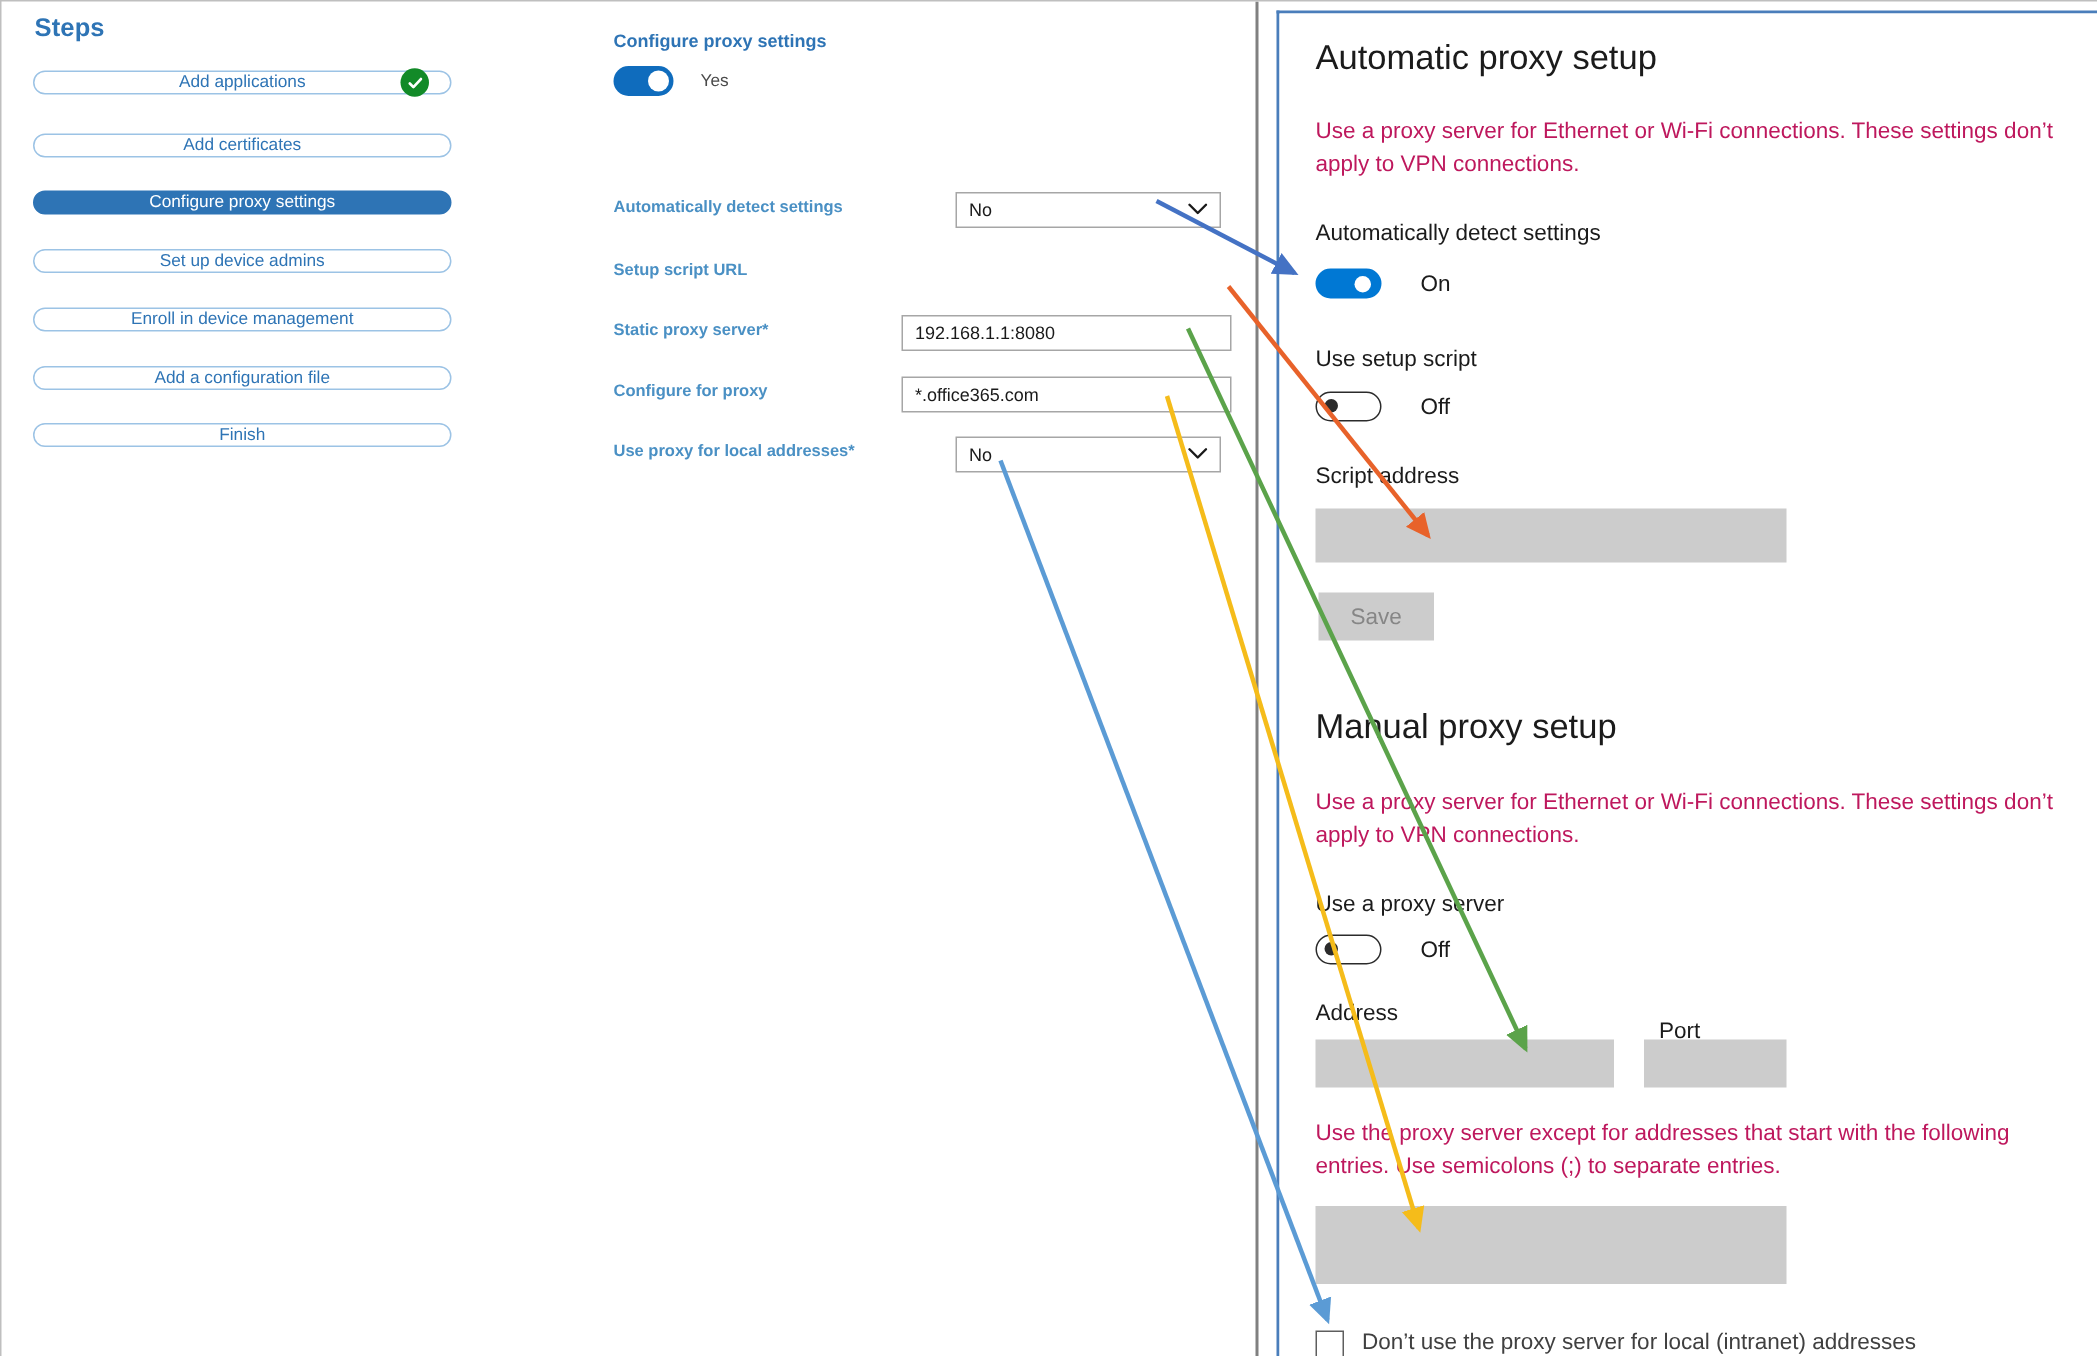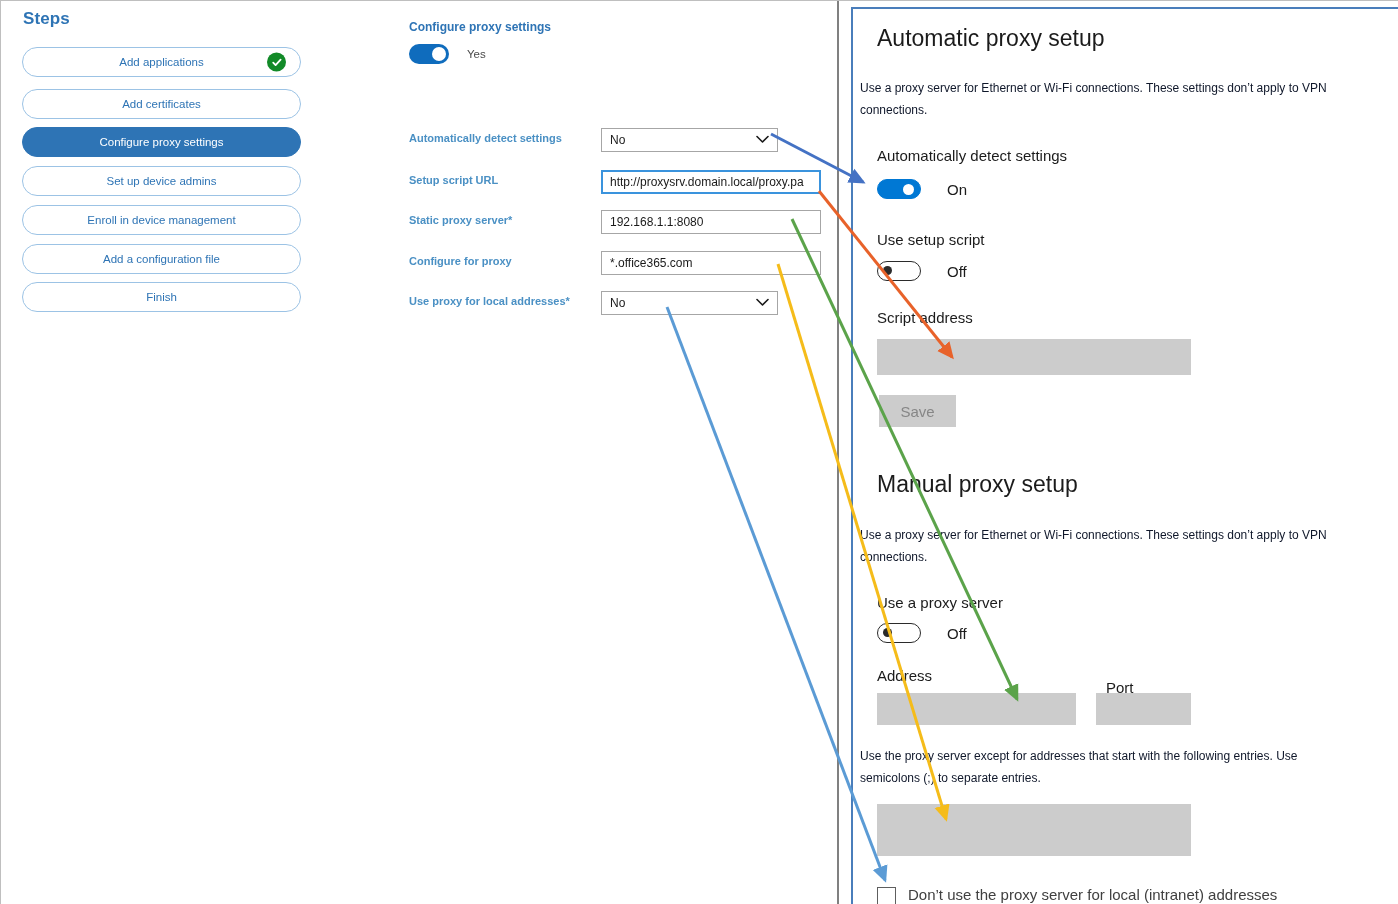--- a/index.html
+++ b/index.html
@@ -19,21 +19,21 @@
   }
 
   
   #steps-panel { position: absolute; left: 0; top: 0; width: 330px; height: 904px; }
   #steps-title {
     position: absolute; left: 22px; top: 8px;
     font-size: 17px; font-weight: bold; color: #2e74b5;
     letter-spacing: .1px;
   }
   .step-btn {
-    position: absolute; left: 21px; width: 279px; height: 30px;
+    position: absolute; left: 21px; width: 279px; height: 16px;
     border: 1px solid #9cc3e5; border-radius: 15px;
     background: #ffffff;
     color: #2e74b5; font-size: 11.5px;
     display: flex; align-items: center; justify-content: center;
     text-align: center;
   }
   .step-btn.active {
     background: #2e74b5; border-color: #2e74b5; color: #ffffff;
   }
   .step-check {
@@ -74,40 +74,40 @@
   }
   .field-label .req { color: #4a90c4; font-weight: bold; }
   .ctl {
     position: absolute; left: 270px;
     height: 24px; background: #ffffff;
     border: 1px solid #a6a6a6;
     font-size: 12px; color: #1a1a1a;
     display: flex; align-items: center;
     padding: 0 8px;
   }
-  .ctl.select { width: 177px; justify-content: space-between; }
+  .ctl.select { width: 177px; justify-content: space-between; margin-left: 36px; }
   .ctl.text { width: 220px; }
   .ctl.focused { border: 2px solid #3a93dd; padding: 0 7px; }
   .chev { margin-left: auto; }
 
   
   #divider-a { position: absolute; left: 836px; top: 0; width: 2px; height: 904px; background: #808080; }
   #right-border-box {
     position: absolute; left: 850px; top: 6px; width: 548px; height: 898px;
     border: 2px solid #4a7ebb; border-right: none; border-bottom: none;
   }
 
   
   #settings-panel {
     position: absolute; left: 852px; top: 8px; width: 546px; height: 896px;
     background: #ffffff; color: #1b1b1b;
     font-family: "Liberation Sans", sans-serif;
   }
   .s-h1 { position: absolute; left: 24px; font-size: 23px; font-weight: normal; color: #1b1b1b; }
-  .s-p { position: absolute; left: 7px; width: 500px; font-size: 12px; line-height: 22px; color: #0f172a; }
+  .s-p { position: absolute; left: 24px; width: 500px; font-size: 15px; line-height: 22px; color: #be185d; }
   .s-lbl { position: absolute; left: 24px; font-size: 15px; color: #1b1b1b; }
   .s-toggle-row { position: absolute; left: 24px; display: flex; align-items: center; }
   .w10toggle { width: 44px; height: 20px; border-radius: 10px; position: relative; flex: 0 0 auto; }
   .w10toggle.on { background: #0078d4; border: 1px solid #0078d4; }
   .w10toggle.on .knob { position: absolute; top: 4px; right: 6px; width: 11px; height: 11px; border-radius: 50%; background: #ffffff; }
   .w10toggle.off { background: #ffffff; border: 1.5px solid #2b2b2b; }
   .w10toggle.off .knob { position: absolute; top: 4px; left: 5px; width: 9px; height: 9px; border-radius: 50%; background: #2b2b2b; }
   .s-toggle-state { margin-left: 26px; font-size: 15px; color: #1b1b1b; text-align: right; }
   .s-box { position: absolute; background: #cccccc; }
   .s-save {
@@ -181,23 +181,20 @@
         <span class="chev">
           <svg width="13" height="9" viewBox="0 0 13 9">
               <path d="M1 1.5 L6.5 7 L12 1.5" stroke="#1a1a1a" stroke-width="1.6" fill="none" stroke-linecap="round" stroke-linejoin="round"></path>
             </svg>
         </span>
       </div>
     </div>
 
     <div class="field-row" style="top:169px;">
       <div class="field-label"><span>Setup script URL</span><span class="req"></span></div>
-      <div class="ctl text focused">
-        <span>http://proxysrv.domain.local/proxy.pa</span>
-      </div>
     </div>
 
     <div class="field-row" style="top:209px;">
       <div class="field-label"><span>Static proxy server</span><span class="req">*</span></div>
       <div class="ctl text">
         <span>192.168.1.1:8080</span>
       </div>
     </div>
 
     <div class="field-row" style="top:250px;">

